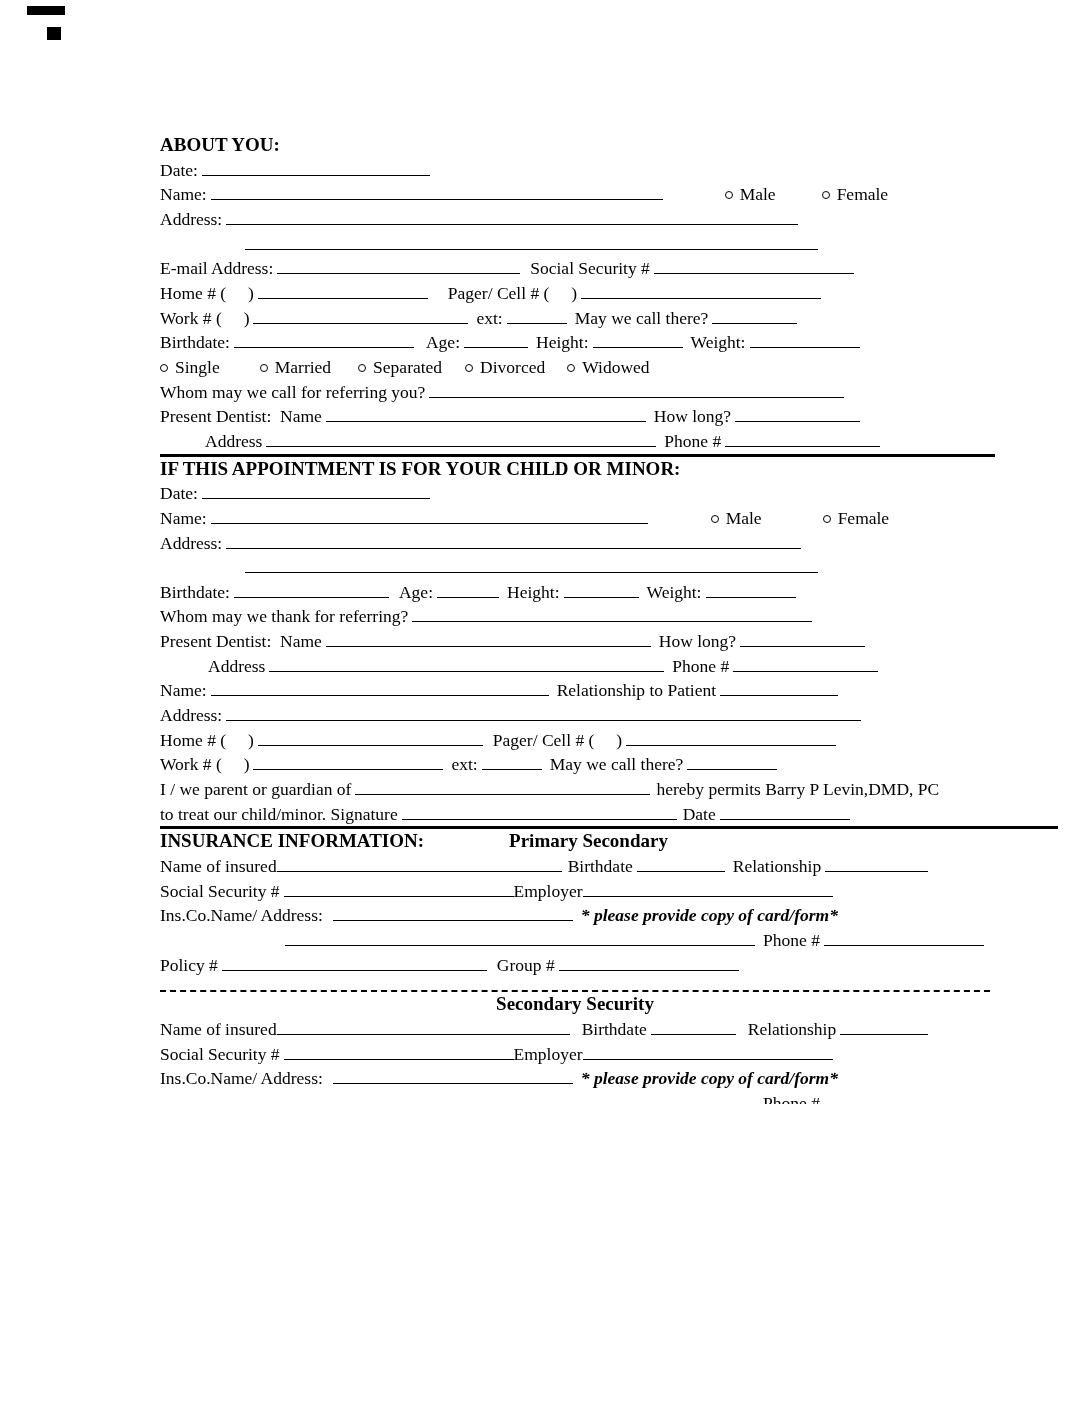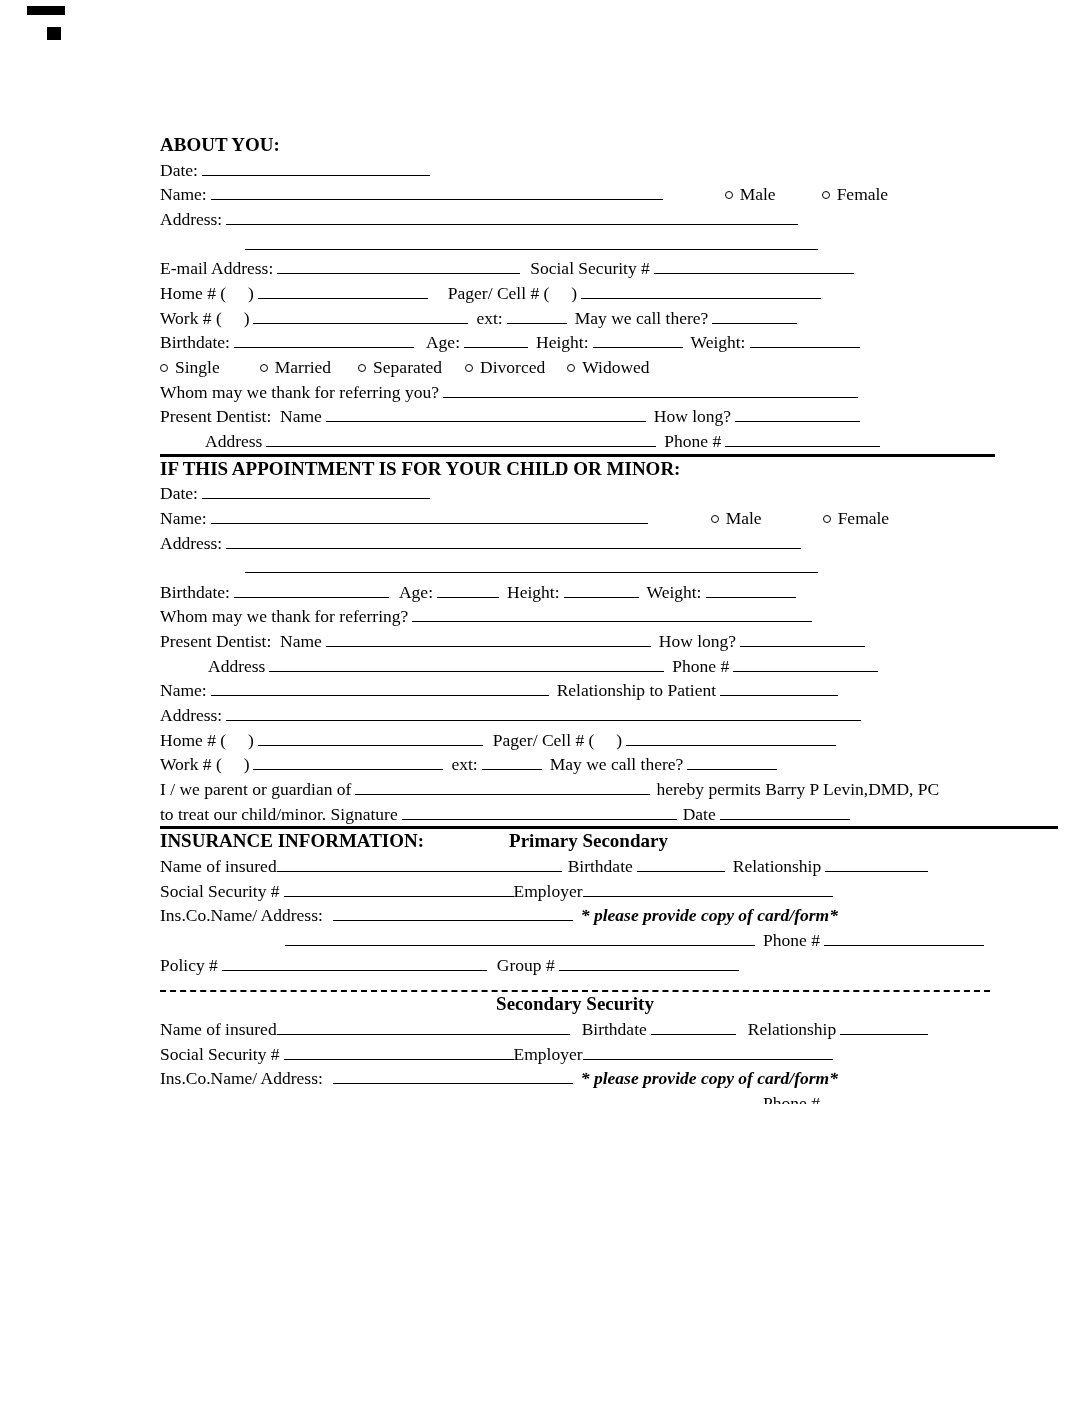--- a/index.html
+++ b/index.html
@@ -84,21 +84,21 @@
 
     <div class="row">
       <span class="lbl">Birthdate:</span><span class="b" style="width:180px"></span><span class="lbl" style="margin-left:12px">Age:</span><span class="b" style="width:64px"></span><span class="lbl" style="margin-left:8px">Height:</span><span class="b" style="width:90px"></span><span class="lbl" style="margin-left:8px">Weight:</span><span class="b" style="width:110px"></span>
     </div>
 
     <div class="row">
       <span class="opt"><span class="radio"></span><span class="lbl">Single</span></span><span class="opt" style="margin-left:40px"><span class="radio"></span><span class="lbl">Married</span></span><span class="opt" style="margin-left:27px"><span class="radio"></span><span class="lbl">Separated</span></span><span class="opt" style="margin-left:23px"><span class="radio"></span><span class="lbl">Divorced</span></span><span class="opt" style="margin-left:22px"><span class="radio"></span><span class="lbl">Widowed</span></span>
     </div>
 
     <div class="row">
-      <span class="lbl">Whom may we thank for referring you?</span><span class="b" style="width:415px"></span>
+      <span class="lbl">Whom may we call for referring you?</span><span class="b" style="width:415px"></span>
     </div>
 
     <div class="row">
       <span class="lbl">Present Dentist:  Name</span><span class="b" style="width:320px"></span><span class="lbl" style="margin-left:8px">How long?</span><span class="b" style="width:125px"></span>
     </div>
 
     <div class="row" style="padding-left:45px">
       <span class="lbl">Address</span><span class="b" style="width:390px"></span><span class="lbl" style="margin-left:8px">Phone #</span><span class="b" style="width:155px"></span>
     </div>
 

